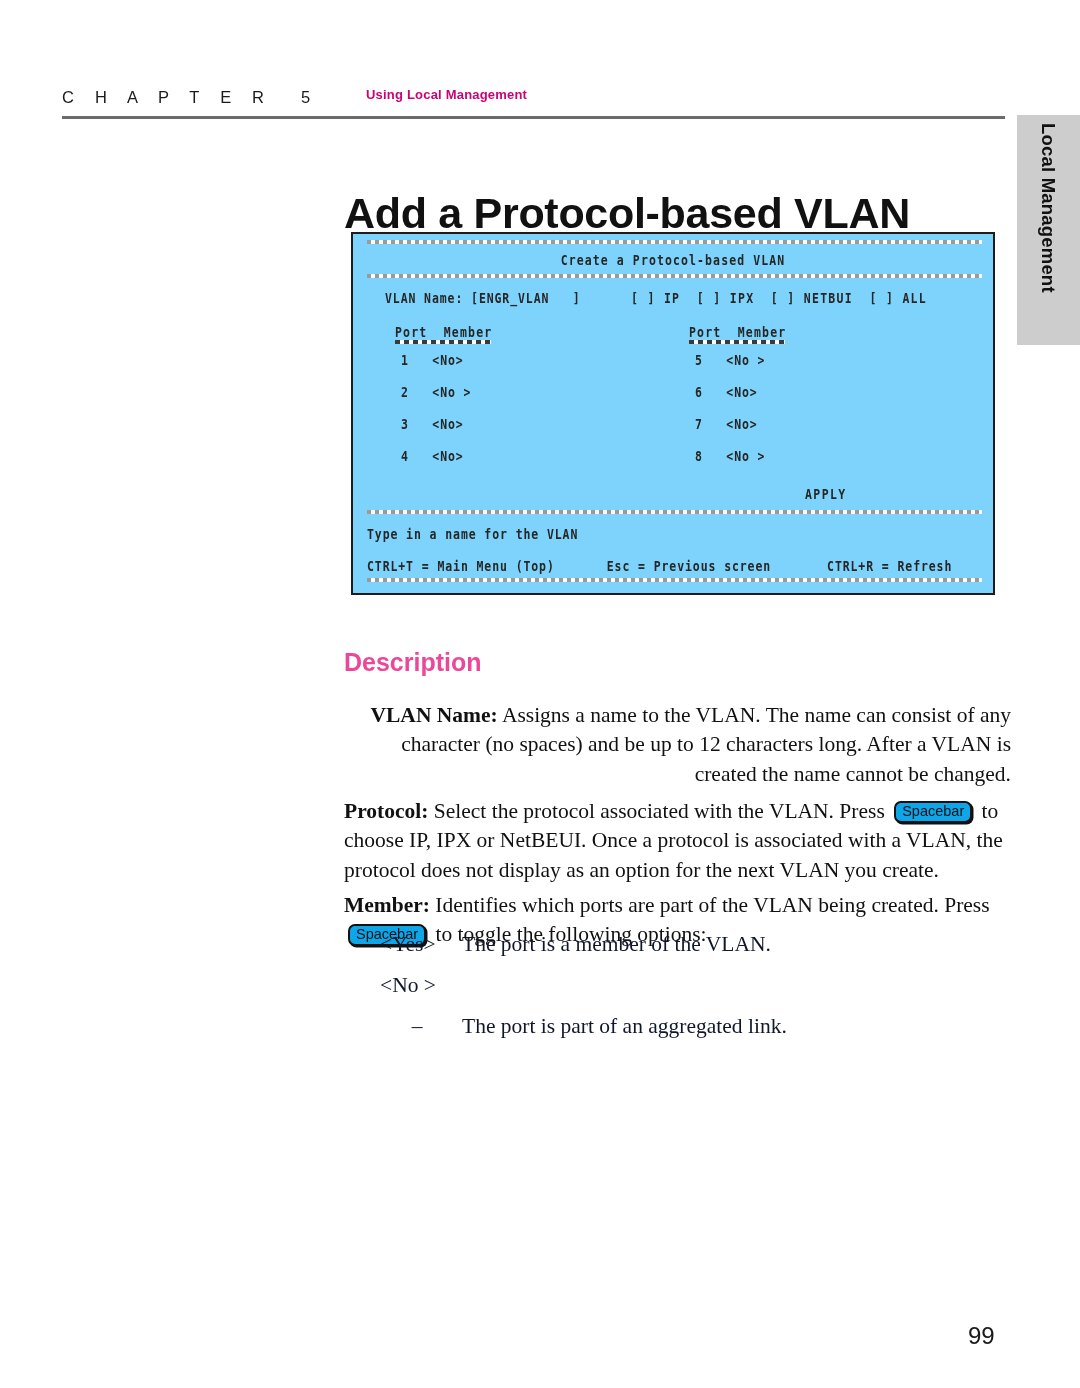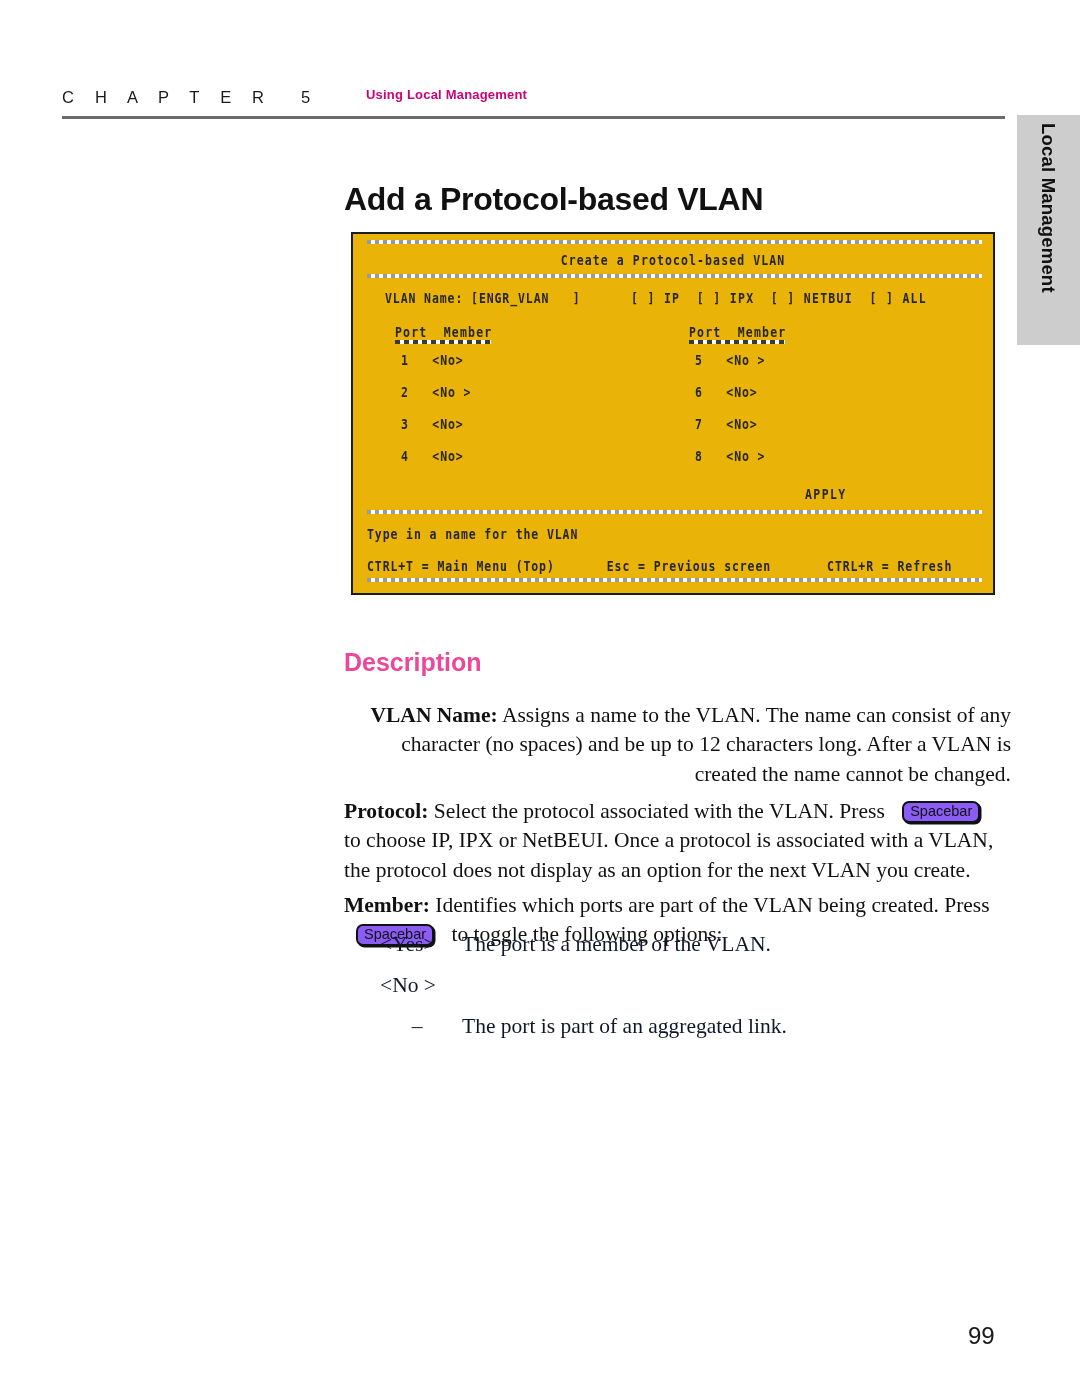--- a/index.html
+++ b/index.html
@@ -93,36 +93,36 @@
     white-space: nowrap;
     letter-spacing: 0.2px;
   }
 
   
   #page-title {
     position: absolute;
     left: 344px;
     top: 160px;
     font-family: "Liberation Sans", sans-serif;
-    font-size: 32px;
+    font-size: 43px;
     font-weight: bold;
     color: #111111;
     letter-spacing: -0.3px;
     white-space: nowrap;
   }
 
   
   #terminal-figure {
     position: absolute;
     left: 351px;
     top: 232px;
     width: 644px;
     height: 363px;
     border: 2px solid #1c1c1c;
-    background: #eab308;
+    background: #7dd3fc;
     box-sizing: border-box;
     font-family: "DejaVu Sans Mono", monospace;
     overflow: hidden;
   }
   .term-inner {
     position: relative;
     width: 100%;
     height: 100%;
   }
   .term-line {
@@ -215,28 +215,28 @@
   #para-vlanname { top: 679px; text-align: right; }
   #para-protocol { top: 775px; }
   #para-member   { top: 869px; }
 
   
   .keycap {
     display: inline-block;
     border: 2px solid #111111;
     border-radius: 7px;
     padding: 0px 6px 1px 6px;
-    margin: 0 12px;
+    margin: 0 4px;
     font-family: "Liberation Sans", sans-serif;
     font-size: 14.5px;
     line-height: 17px;
     font-weight: 400;
     color: #111111;
     vertical-align: 2px;
-    background: #8b5cf6;
+    background: #0ea5e9;
     box-shadow: 1.5px 1.5px 0 0 #111111;
     white-space: nowrap;
   }
 
   
   #options-list {
     position: absolute;
     left: 380px;
     top: 932px;
     width: 620px;

